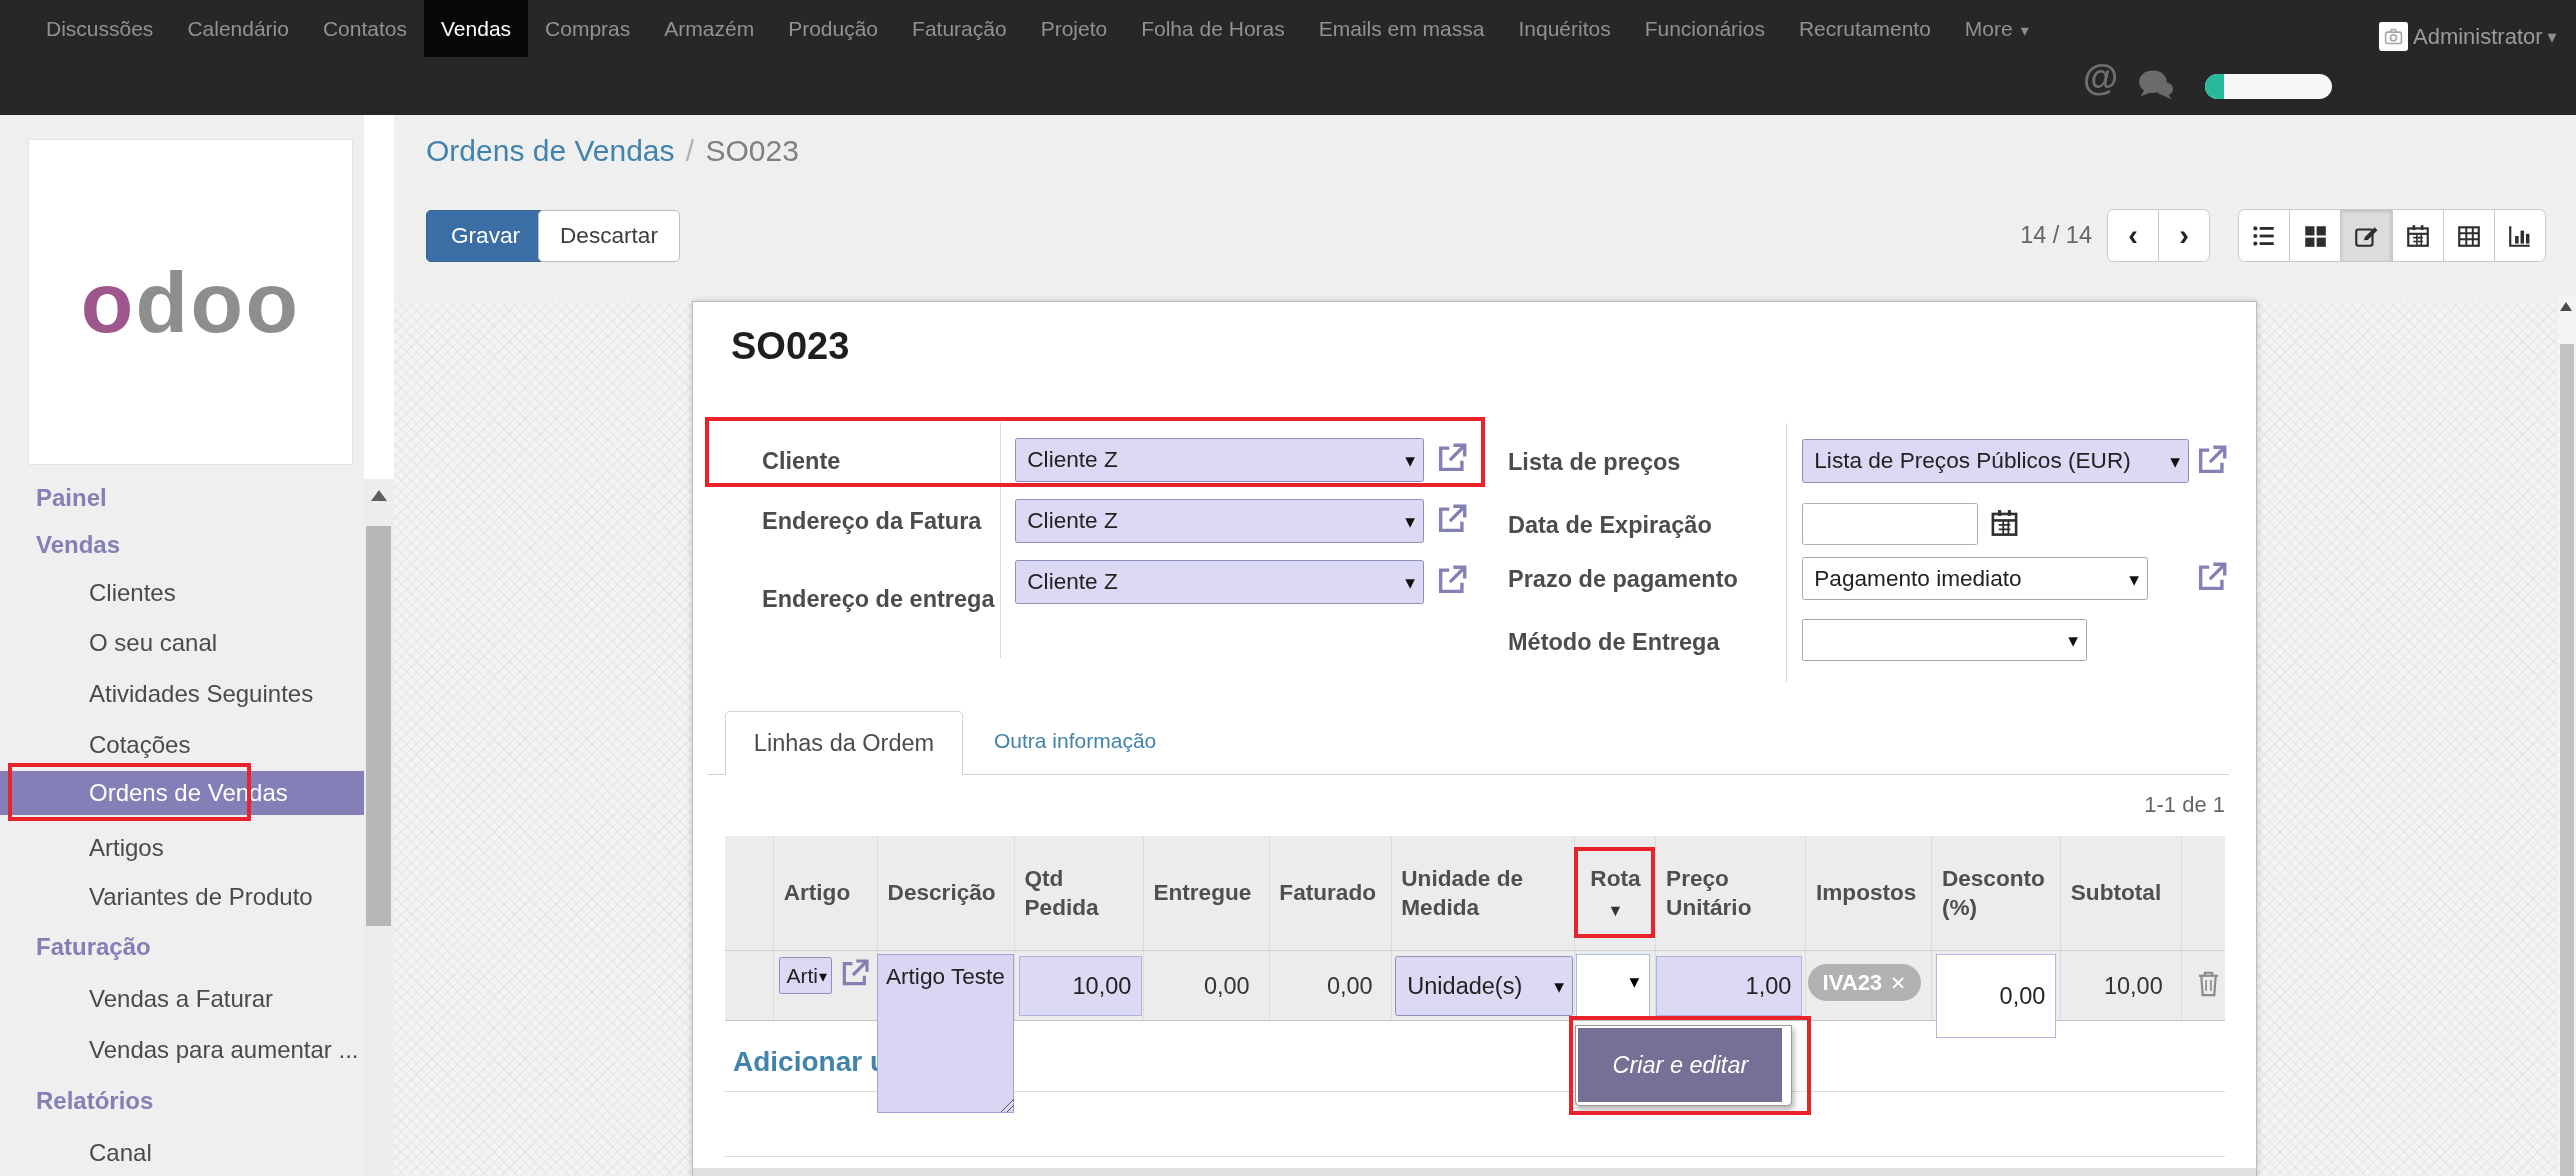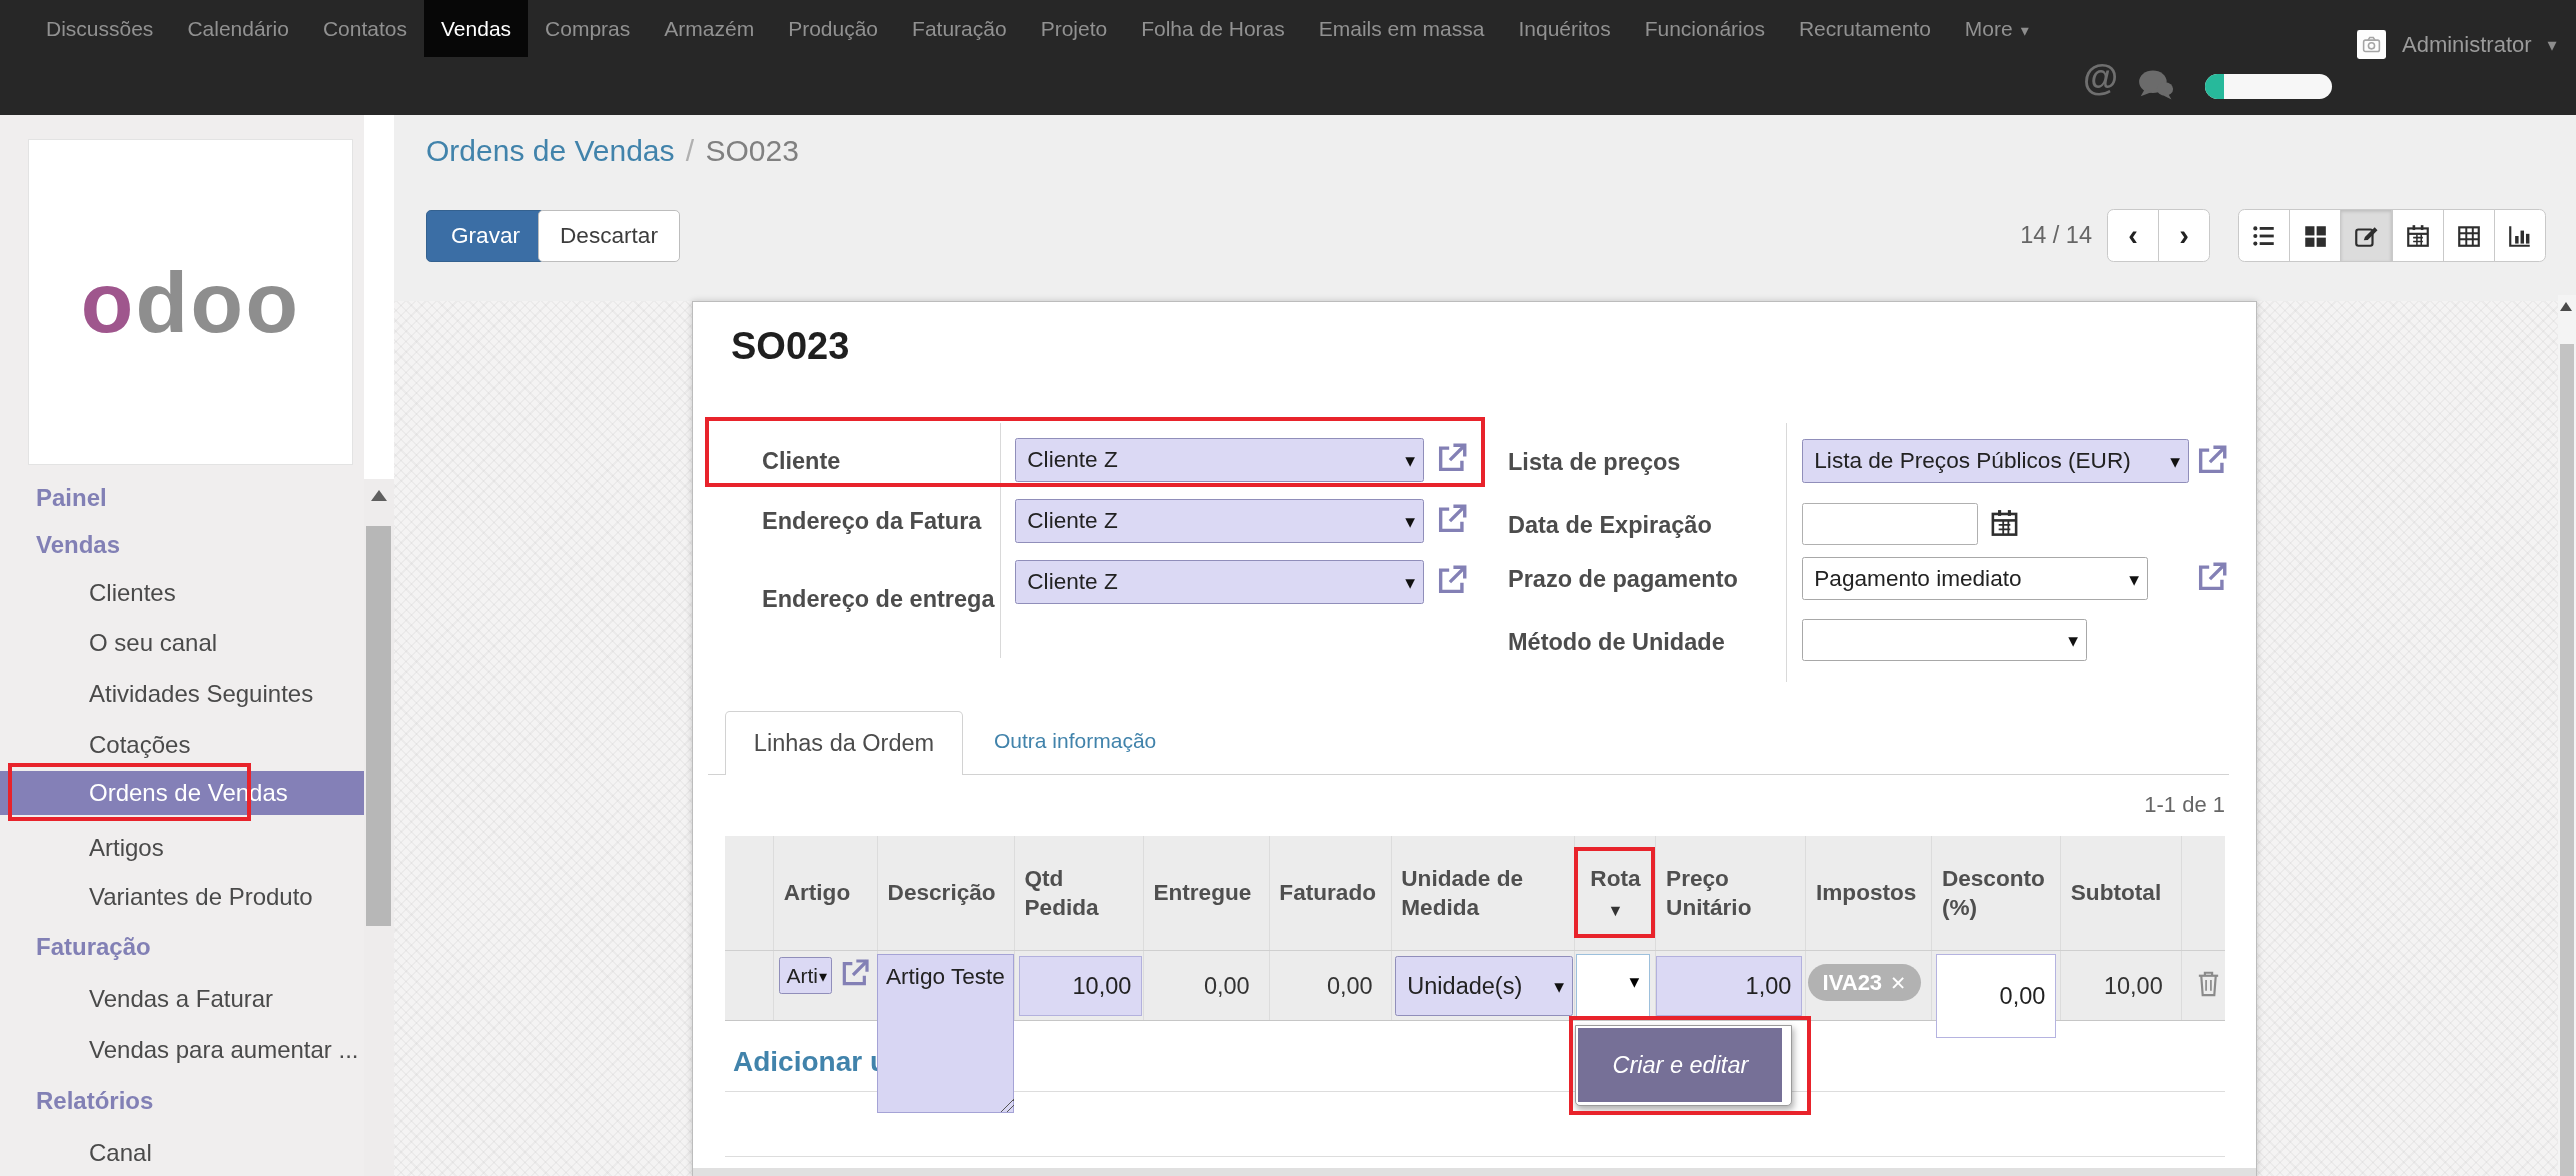--- a/index.html
+++ b/index.html
@@ -6,21 +6,21 @@
   html,body { width:2576px; height:1177px; }
   body { font-family:"Liberation Sans","DejaVu Sans",sans-serif; background:#fff; overflow:hidden; }
   #app { position:relative; width:2576px; height:1177px; overflow:hidden; }
 
   
   #topbar { position:absolute; left:0; top:0; width:2576px; height:115px; background:#272727; }
   .menu-row { position:absolute; left:29px; top:0; height:57px; display:flex; align-items:stretch; }
   .menu-item { padding:0 17px; font-size:21px; color:#919191; line-height:57px; white-space:nowrap; cursor:pointer; }
   .menu-item.active { background:#070707; color:#ffffff; }
   .menu-more::after { content:"▾"; margin-left:8px; font-size:16px; color:#8d8d8d; }
-  .user-area { position:absolute; right:19.4px; top:16px; height:57px; display:flex; align-items:center; gap:16px; }
+  .user-area { position:absolute; right:19.4px; top:8px; height:57px; display:flex; align-items:center; gap:5px; }
   .avatar { width:29px; height:29px; background:#fdfdfd; border-radius:2.4px; display:flex; align-items:center; justify-content:center; }
   .user-name { color:#9b9b9b; font-size:22px; }
   .user-caret::after { content:"▾"; font-size:18px; color:#8d8d8d; }
   .at-icon { position:absolute; left:2083px; top:60px; font-size:36px; color:#6f6f6f; font-weight:bold; line-height:1; }
   .chat-icon { position:absolute; left:2135px; top:68px; }
   .progress-pill { position:absolute; left:2205px; top:74px; width:127px; height:25px; background:#f7f7f7; border-radius:13px; overflow:hidden; }
   .pill-teal { position:absolute; left:0; top:0; width:19.4px; height:25px; background:#27b99b; }
 
   
   #sidebar { position:absolute; left:0; top:115px; width:364px; height:1062px; background:#f0eeee; }
@@ -340,21 +340,21 @@
         <span>Pagamento imediato</span>
       </div>
     <span class="ext-link" style="left:1502px; top:258px;">
       <svg width="34" height="34" viewBox="0 0 24 24" fill="none" stroke="#8380b5" stroke-width="2.4">
         <path d="M10 5H4v15h15v-6"></path>
           <path d="M13 3h8v8"></path>
           <path d="M21 3L10.5 13.5"></path>
       </svg>
     </span>
 
-    <div class="o-label" style="left:815px; top:327px;">Método de Unidade</div>
+    <div class="o-label" style="left:815px; top:327px;">Método de Entrega</div>
     <div class="o-select white" style="left:1109px; top:317px; width:285px; height:42px;">
         <span></span>
       </div>
 
     <div class="tab-line"></div>
     <div class="tab-active">
         <span>Linhas da Ordem</span>
       </div>
     <div class="tab-link">Outra informação</div>
 

